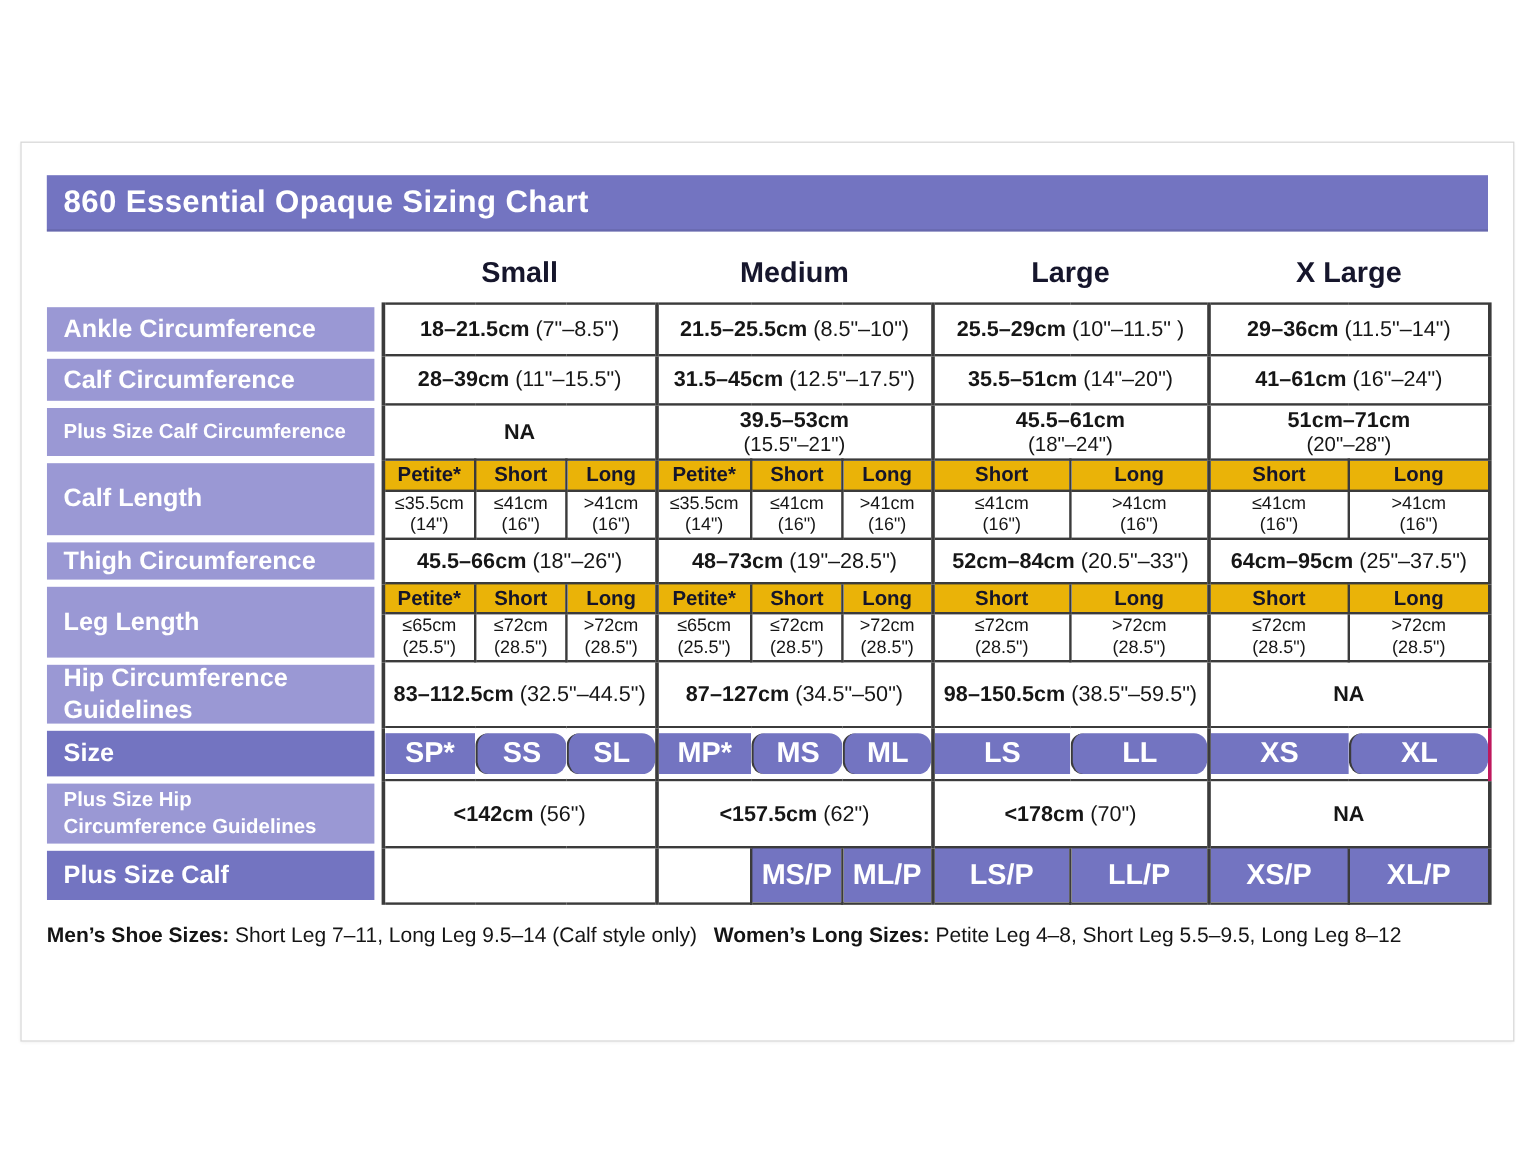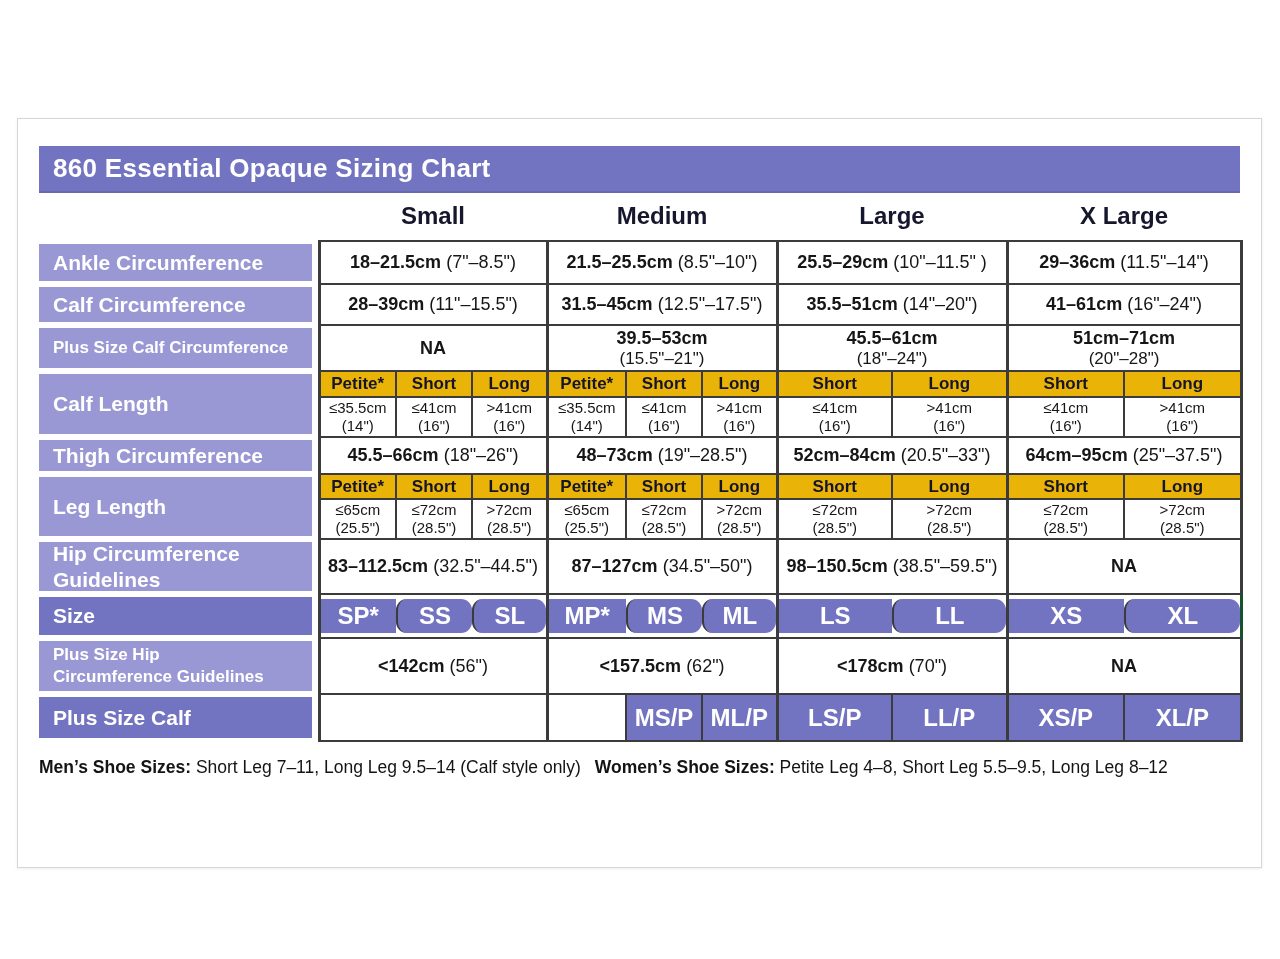--- a/index.html
+++ b/index.html
@@ -3,21 +3,21 @@
 <meta charset="utf-8">
 <style>
   html,body{margin:0;padding:0;background:#ffffff;}
   body{width:1280px;height:959px;font-family:"Liberation Sans",sans-serif;color:#1a1a1a;}
   .card{box-sizing:border-box;width:1245px;height:750px;margin:118px 18px 0 17px;
         background:#fff;border:1px solid #d6d6d6;box-shadow:0 1px 3px rgba(0,0,0,.07);
         padding:27px 21px 0 21px;overflow:hidden;}
   .banner{height:45px;background:#7374C1;color:#fff;display:flex;align-items:center;
           padding-left:14px;font-size:26px;font-weight:700;letter-spacing:.3px;
           border-bottom:2px solid rgba(0,0,0,.10);}
-  table{border-collapse:collapse;table-layout:fixed;width:1202px;margin-top:4px;}
+  table{border-collapse:collapse;table-layout:fixed;width:1202px;margin-top:16px;}
   td{overflow:hidden;}
   
   td.v{border:2px solid #3b3b3b;background:#fff;text-align:center;vertical-align:middle;
        font-size:18px;color:#161616;}
   td.sv{border:2px solid #3b3b3b;background:#fff;text-align:center;vertical-align:middle;
         font-size:15px;line-height:18px;color:#161616;}
   td.sub{border:2px solid #3b3b3b;background:#eab308;text-align:center;vertical-align:middle;
          font-weight:700;font-size:17px;color:#15152a;}
   td.empty{border:2px solid #3b3b3b;background:#fff;}
   td.pcalf{border:2px solid #3b3b3b;background:#7374C1;color:#fff;font-weight:700;
@@ -33,21 +33,21 @@
   .lbox.dark{background:#7374C1;}
   .lbl-lg{font-size:21px;line-height:26px;}
   .lbl-sm{font-size:17px;line-height:22px;}
   
   td.hdr{border:none;background:transparent;text-align:center;vertical-align:middle;
          font-weight:700;font-size:24px;color:#16162c;padding-bottom:6px;}
   td.hdr-spacer{border:none;background:transparent;}
   
   td.size-td{border:none;background:#fff;padding:0;position:relative;}
   td.size-td.gs{border-left:3px solid #3b3b3b;}
-  td.size-td.ge{border-right:3px solid #14532d;}
+  td.size-td.ge{border-right:3px solid #be185d;}
   .size-box{position:absolute;top:4px;bottom:4px;left:0;right:0;background:#7374C1;
             color:#fff;font-weight:700;font-size:24px;display:flex;align-items:center;
             justify-content:center;}
   td.size-td.sep .size-box{border-left:2px solid #3b3b3b;border-radius:11px;}
   .cm{font-weight:700;}
   .in{font-weight:400;}
   .l2{font-size:17px;}
   .notes{margin-top:12px;font-size:17.5px;line-height:26px;color:#141414;}
   .notes .b{font-weight:700;}
   .notes .sp{margin-left:14px;}
@@ -339,17 +339,17 @@
       <td class="pcalf gs">LS/P</td>
       <td class="pcalf">LL/P</td>
       <td class="pcalf gs">XS/P</td>
       <td class="pcalf ge">XL/P</td>
     </tr>
   </tbody>
     </table>
 
   <div class="notes">
     <div class="note">
-      <span class="b">Men’s Shoe Sizes:</span><span> Short Leg 7–11, Long Leg 9.5–14 (Calf style only)</span><span class="b sp">Women’s Shoe Sizes:</span><span> Petite Leg 4–8, Short Leg 5.5–9.5, Long Leg 8–12</span>
+      <span class="b">Men’s Shoe Sizes:</span><span> Short Leg 7–11, Long Leg 9.5–14 (Calf style only)</span><span class="b sp">Women’s Long Sizes:</span><span> Petite Leg 4–8, Short Leg 5.5–9.5, Long Leg 8–12</span>
     </div>
   </div>
 
 </div>
 
 </body></html>

